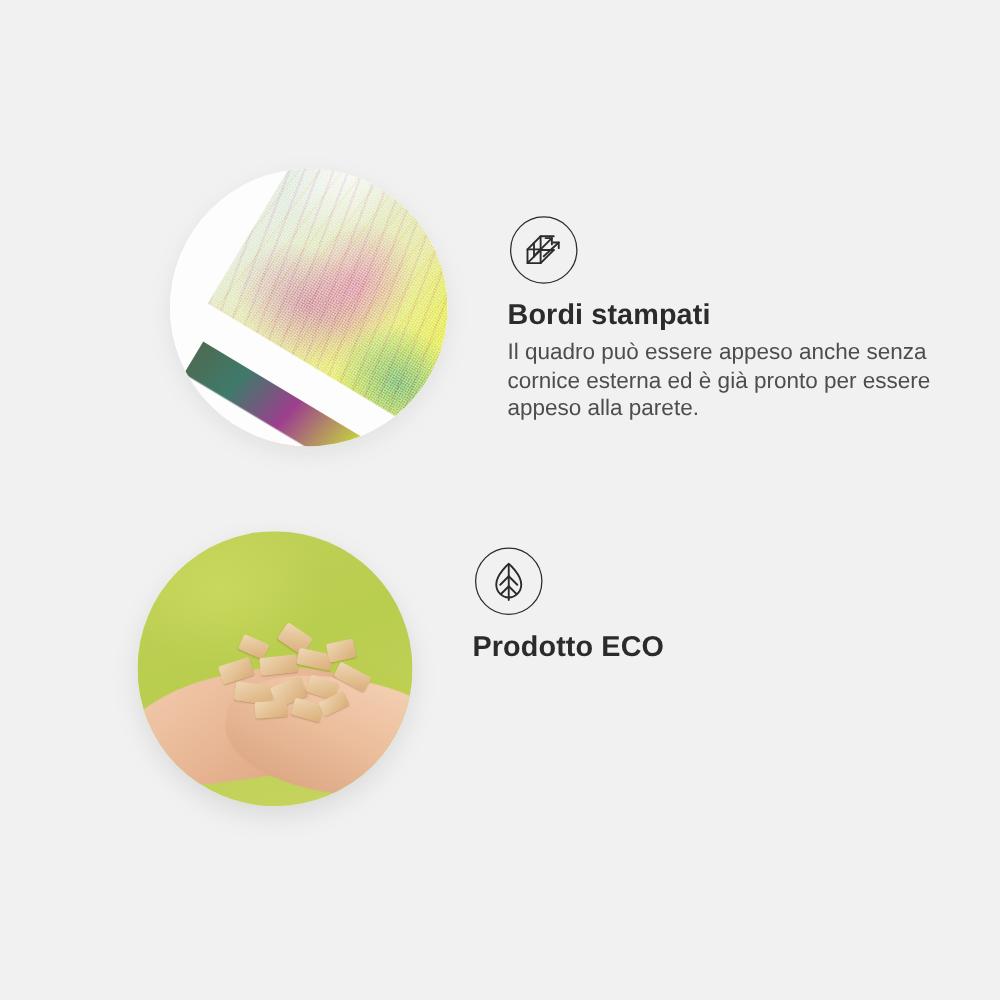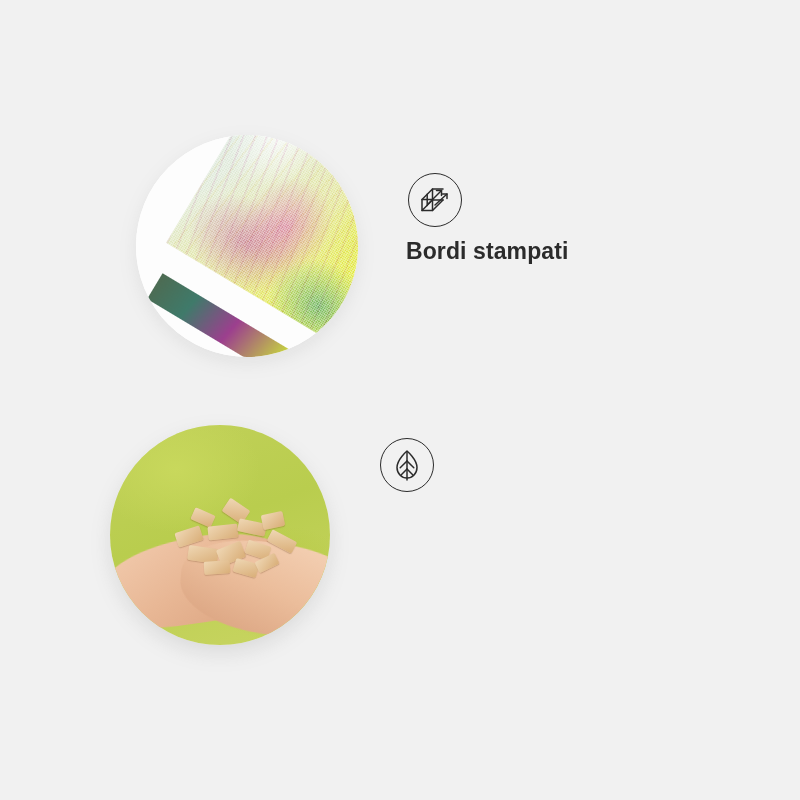--- a/index.html
+++ b/index.html
@@ -175,20 +175,21 @@
         <path d="M14.5 27.5 L14.5 17"></path>
         <path d="M10.5 20.5 L23.5 7.5"></path>
         <path d="M18.5 7.5 L23.5 7.5 L23.5 12.5"></path>
         <path d="M17 22 L29 11"></path>
         <path d="M24.5 11 L29 11 L29 15.5"></path>
       </svg>
     </div>
 
     <div class="feature-title title-1">Bordi stampati</div>
 
+    <div class="feature-body body-1">Il quadro può essere appeso anche senza cornice esterna ed è già pronto per essere appeso alla parete.</div>
   </div>
 
   <div class="feature feature-2">
 
     <div class="photo photo-2">
       <div class="eco-bg"></div>
       <div class="eco-hand-l"></div>
       <div class="eco-hand-r"></div>
       <div class="eco-chips">
         <span class="chip" style="left:4px;  top:30px; width:26px; height:15px; transform:rotate(-18deg);"></span>
@@ -211,16 +212,17 @@
       <svg width="34" height="34" viewBox="0 0 34 34" fill="none" stroke="#2b2b2b" stroke-width="1.5" stroke-linecap="round" stroke-linejoin="round">
         <path d="M17 3 C17 3 27 11.5 27 19.5 C27 25.3 22.5 30 17 30 C11.5 30 7 25.3 7 19.5 C7 11.5 17 3 17 3 Z"></path>
         <path d="M17 4.5 L17 32"></path>
         <path d="M17 13 L10.2 19.8"></path>
         <path d="M17 13 L23.8 19.8"></path>
         <path d="M17 21 L10.8 27.2"></path>
         <path d="M17 21 L23.2 27.2"></path>
       </svg>
     </div>
 
+    <div class="feature-title title-2">Prodotto ECO</div>
 
   </div>
 
 </div>
 
 </body></html>

